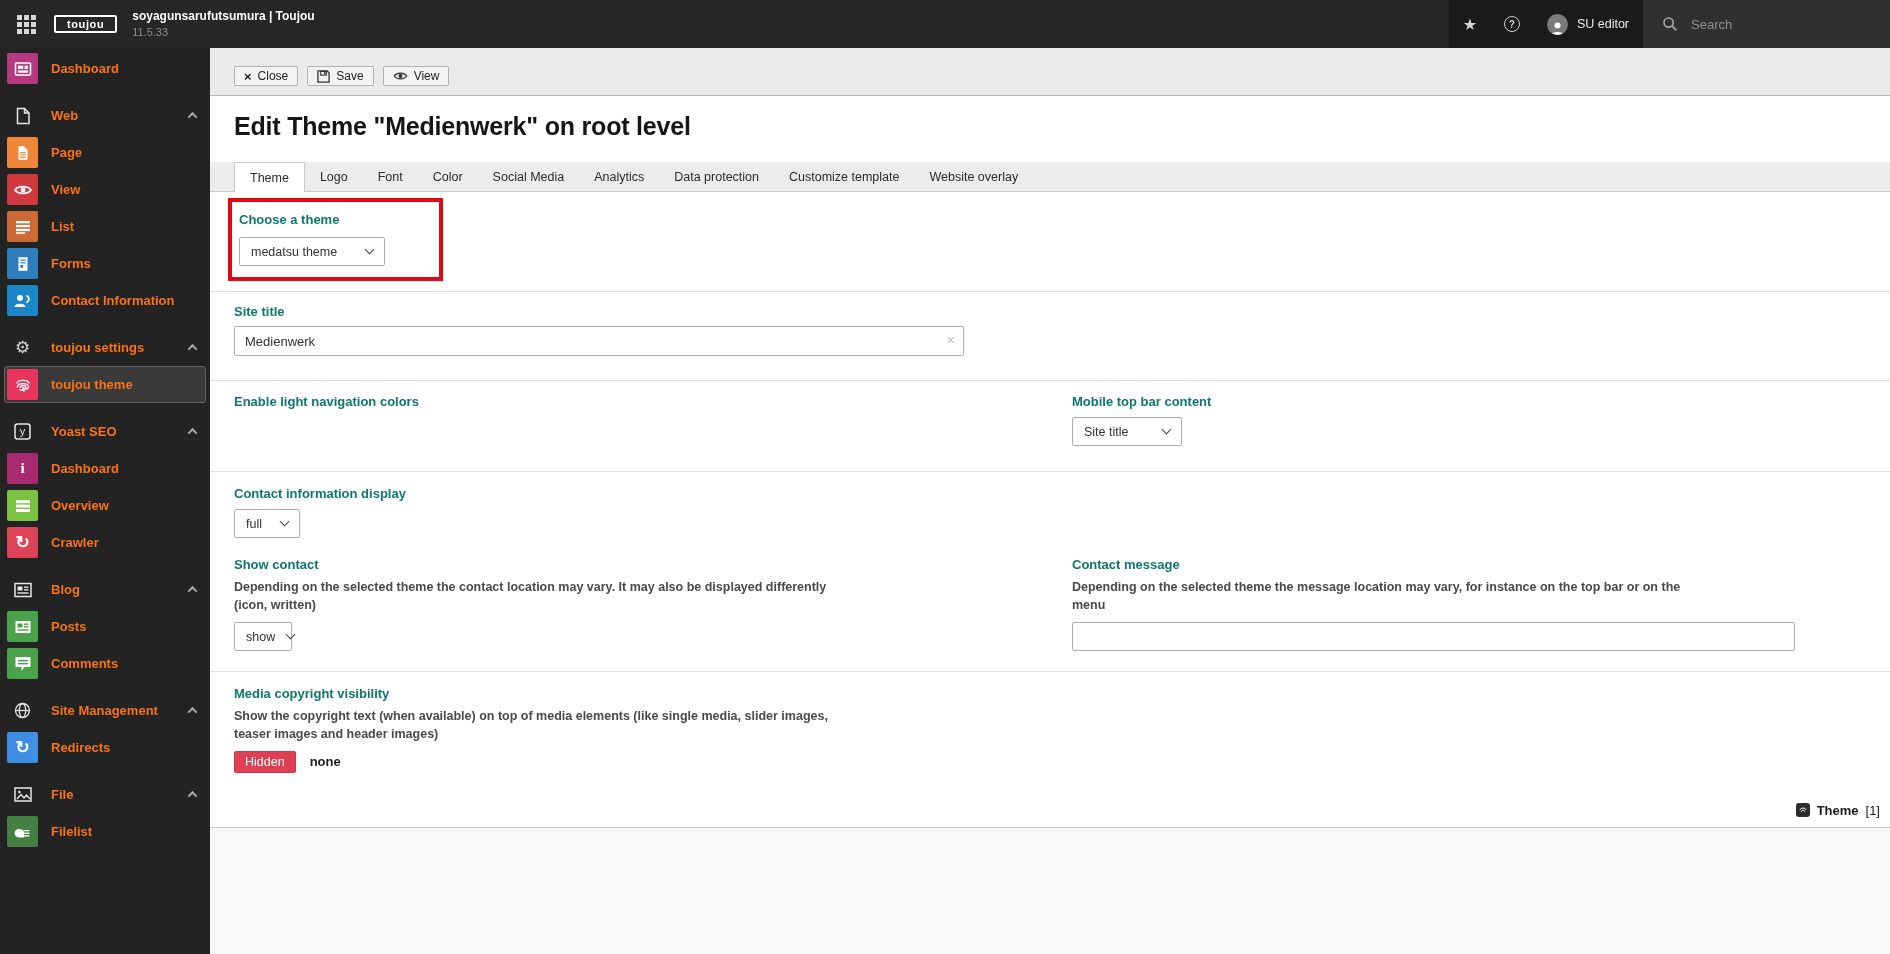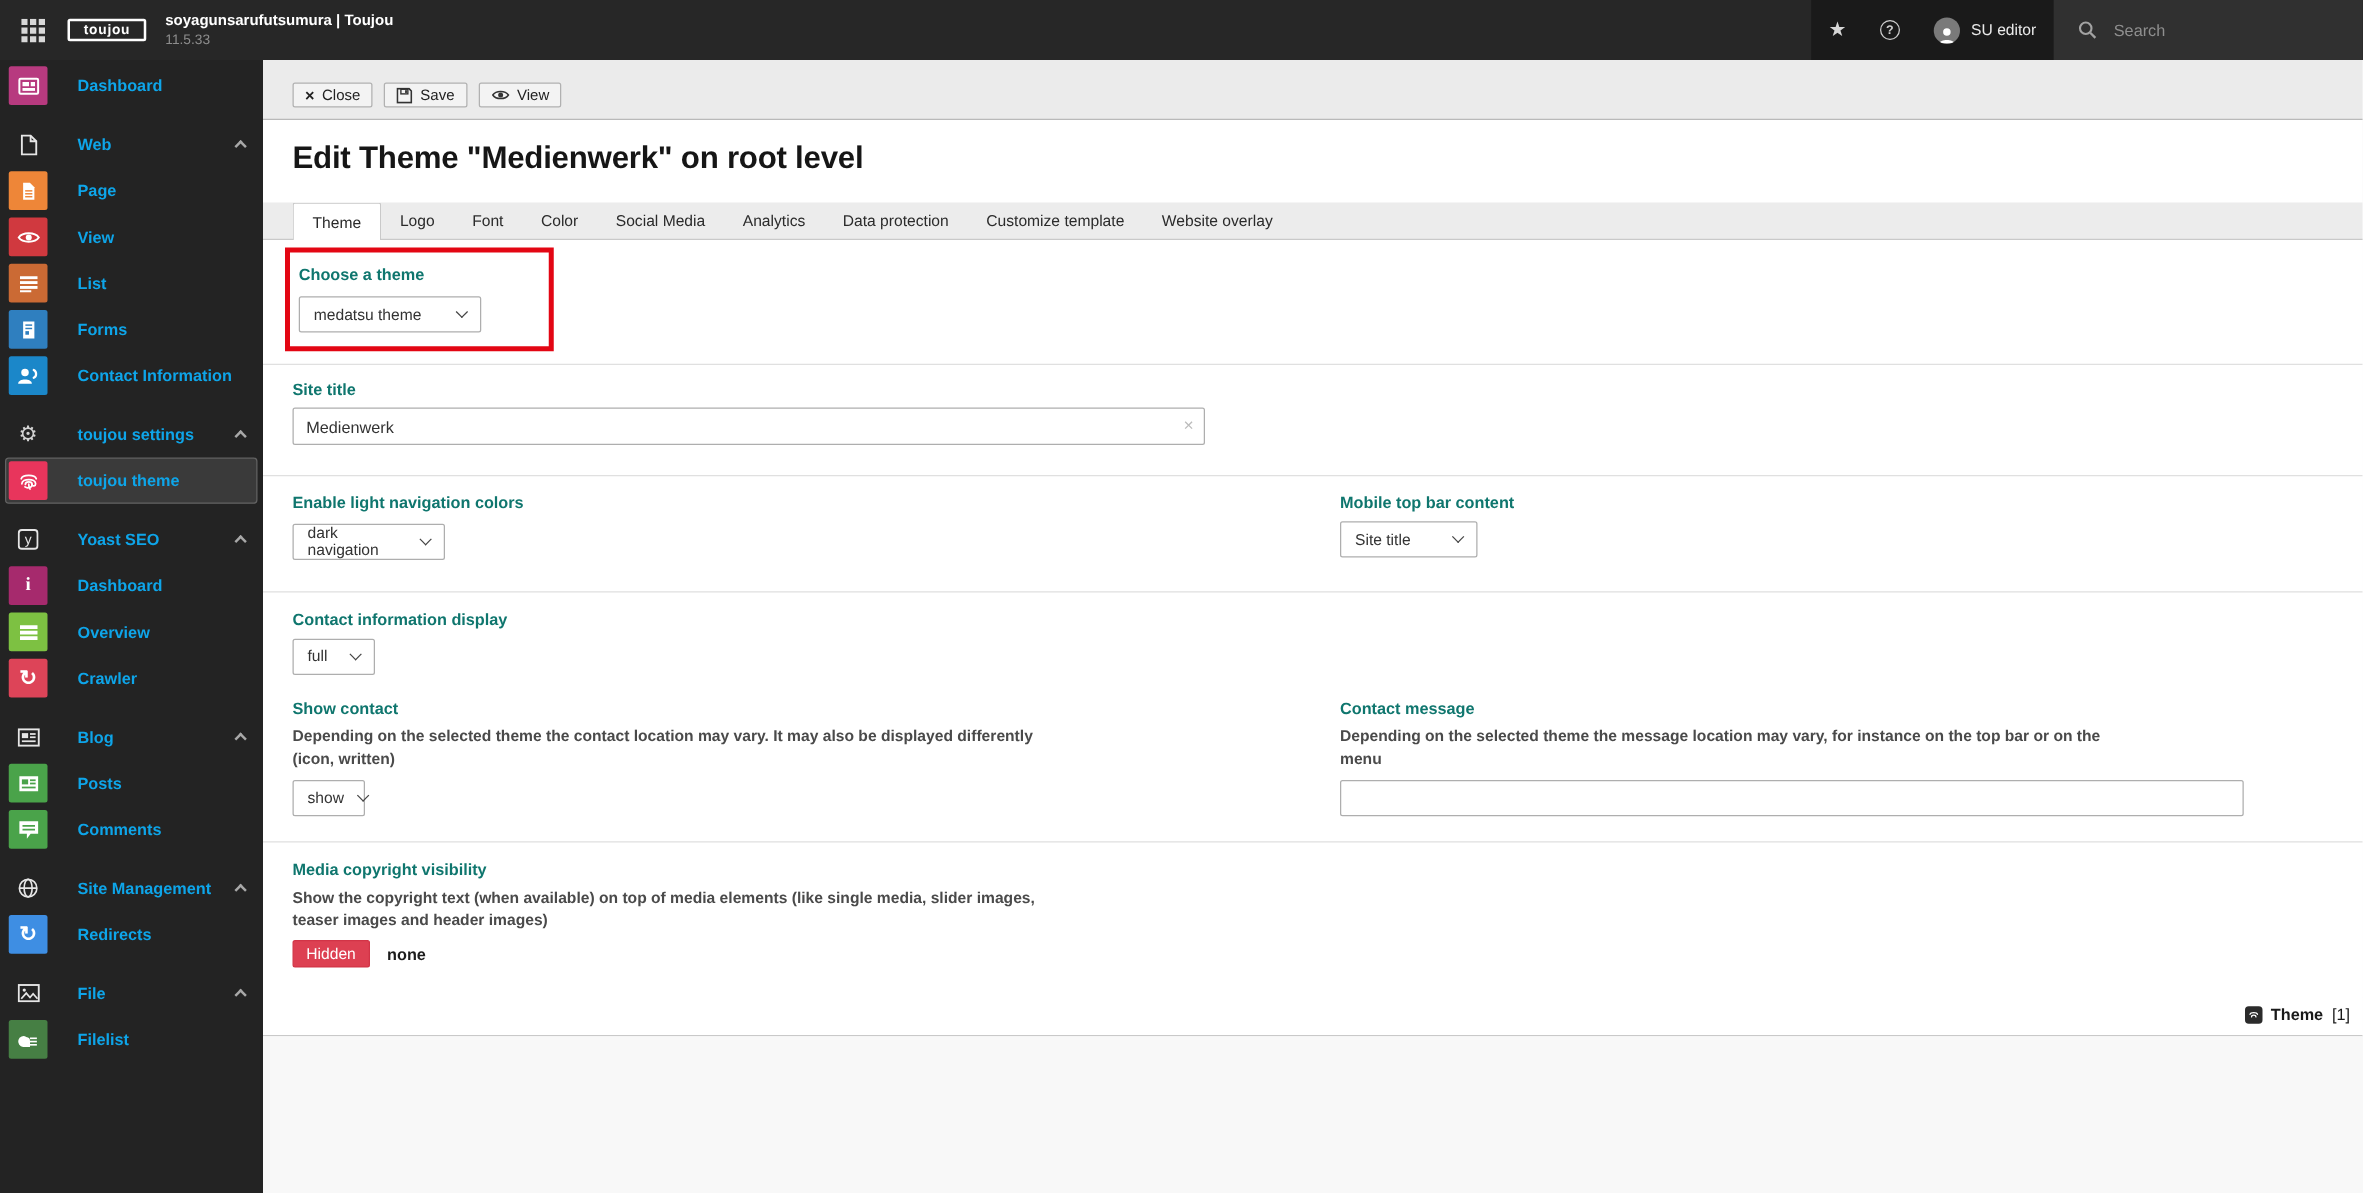--- a/index.html
+++ b/index.html
@@ -22,21 +22,21 @@
   .avatar { width:21px; height:21px; border-radius:50%; background:#7a7a7a; display:flex; align-items:flex-end; justify-content:center; overflow:hidden; }
   .tb-user-label { color:#eaeaea; font-size:12.5px; }
   .tb-search { background:#303030; width:247px; display:flex; align-items:center; gap:13px; padding-left:19px; cursor:text; }
   .tb-search-label { color:#8f8f8f; font-size:13px; }
 
   
   .sidebar { position:fixed; left:0; top:40px; bottom:0; width:210px; background:#232323; padding-top:10px; overflow:hidden; z-index:10; }
   .sb-item { display:flex; align-items:center; height:37px; margin:0 4px; padding:0 9px 0 2px; border:1px solid transparent; border-radius:3px; cursor:pointer; }
   .sb-item.group-start { margin-top:10px; }
   .sb-item.selected { background:#3a3a3a; border-color:#636363; }
-  .sb-label { color:#0ea5e9; font-size:13px; font-weight:600; margin-left:24px; flex:1; white-space:nowrap; }
+  .sb-label { color:#f97316; font-size:13px; font-weight:600; margin-left:13px; flex:1; white-space:nowrap; }
   .tile { width:31px; height:31px; border-radius:2px; display:flex; align-items:center; justify-content:center; flex:none; }
   .gslot { width:31px; display:flex; align-items:center; justify-content:center; flex:none; }
   .glyph-char { color:#fff; font-weight:700; }
   .chev-up { width:7px; height:7px; border-left:2px solid #a8a8a8; border-top:2px solid #a8a8a8; transform:rotate(45deg) translate(1px,1px); flex:none; }
 
   
   .content { position:absolute; left:210px; top:40px; right:0; bottom:0; display:flex; flex-direction:column; background:#f8f8f8; }
   .docheader { height:56px; background:#ebebeb; border-bottom:1px solid #b9b9b9; display:flex; align-items:flex-end; padding:0 24px 9px; flex:none; }
   .dbtn { height:20px; font-size:12px; color:#222; background:#f3f3f3; border:1px solid #b1b1b1; border-radius:2px; padding:0 9px; margin-right:9px; display:inline-flex; align-items:center; gap:6px; cursor:pointer; font-family:inherit; }
   .dbtn .bicon { display:flex; align-items:center; }
@@ -421,26 +421,20 @@
           <input class="text-input" type="text" value="Medienwerk" style="">
           <span class="clear-x">×</span>
         </div>
       </div>
 
       <div class="divider" style="margin-top:24px"></div>
 
       <div class="row2">
         <div>
           <div class="field-label">Enable light navigation colors</div>
-          <div class="control">
-            <div class="sel w-nav">
-              <span>dark navigation</span>
-                <span class="cd"></span>
-            </div>
-          </div>
         </div>
         <div>
           <div class="field-label">Mobile top bar content</div>
           <div class="control">
             <div class="sel w-mobile">
               <span>Site title</span>
                 <span class="cd"></span>
             </div>
           </div>
         </div>

